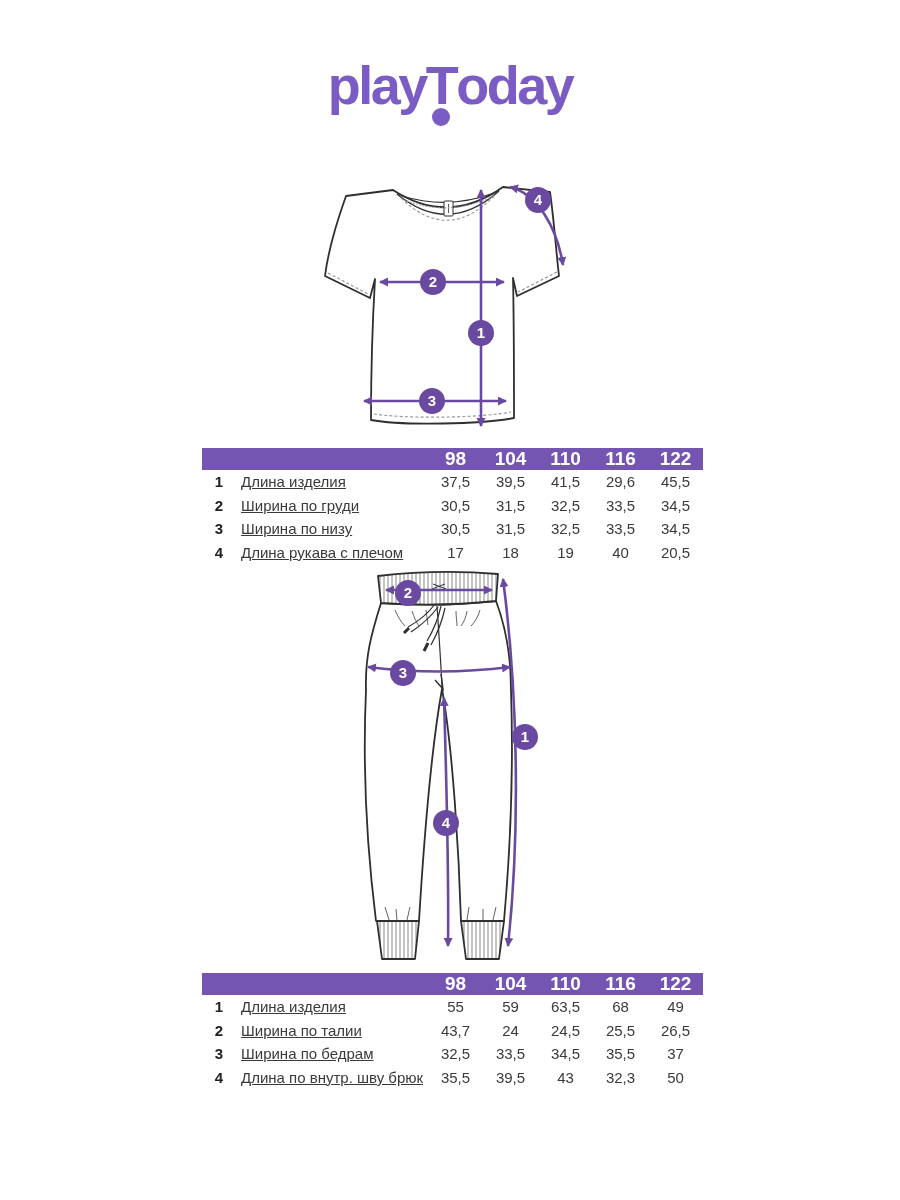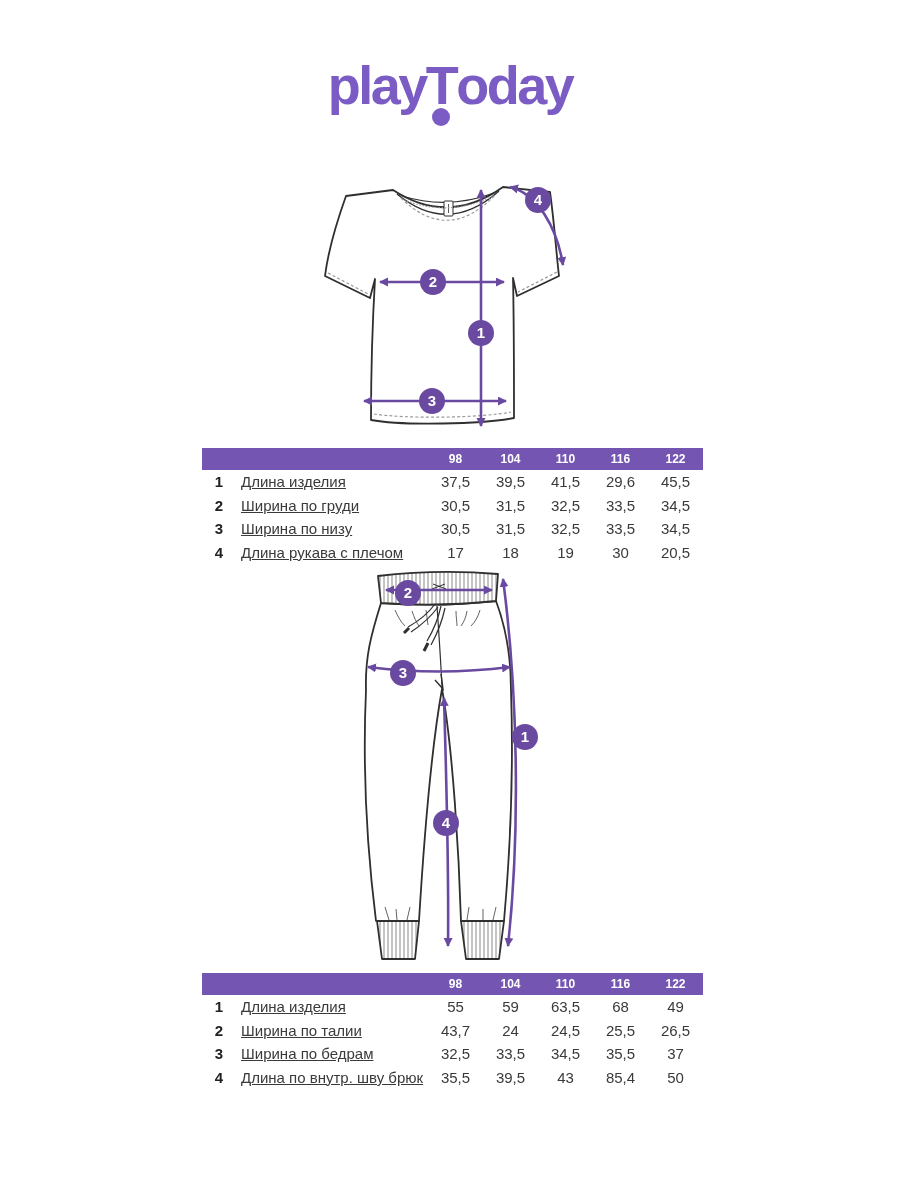--- a/index.html
+++ b/index.html
@@ -35,21 +35,21 @@
     width: 501px; border-collapse: collapse; table-layout: fixed;
     font-size: 15px;
   }
   .t1 { top: 448px; }
   .t2 { top: 973px; }
   .col-num   { width: 34px; }
   .col-label { width: 192px; }
   .col-size  { width: 55px; }
   .size-table thead th {
     background: #7456b2; color: #ffffff;
-    font-weight: bold; font-size: 12px;
+    font-weight: bold; font-size: 19px;
     height: 22px; padding: 0; text-align: center;
   }
   .size-table tbody td {
     height: 23.5px; padding: 0; text-align: center; color: #3a3a3a;
   }
   .size-table td.num { font-weight: bold; color: #222222; }
   .size-table td.label { text-align: left; padding-left: 5px; text-decoration: underline; }
   svg text { font-family: "Liberation Sans", sans-serif; }
 </style>
 </head>
@@ -151,21 +151,21 @@
       <td>32,5</td>
       <td>33,5</td>
       <td>34,5</td>
     </tr>
     <tr>
       <td class="num">4</td>
       <td class="label">Длина рукава с плечом</td>
       <td>17</td>
       <td>18</td>
       <td>19</td>
-      <td>30</td>
+      <td>40</td>
       <td>20,5</td>
     </tr>
   </tbody>
 </table>
 
 <div class="fig fig-pants">
 <svg width="270" height="400" viewBox="0 0 270 400">
   <defs>
     <marker id="ahp" markerWidth="10" markerHeight="10" refX="8" refY="4.5" orient="auto-start-reverse" markerUnits="userSpaceOnUse">
       <path d="M0,0 L9,4.5 L0,9 Z" fill="#6a4aa0"></path>
@@ -267,17 +267,17 @@
       <td>34,5</td>
       <td>35,5</td>
       <td>37</td>
     </tr>
     <tr>
       <td class="num">4</td>
       <td class="label">Длина по внутр. шву брюк</td>
       <td>35,5</td>
       <td>39,5</td>
       <td>43</td>
-      <td>85,4</td>
+      <td>32,3</td>
       <td>50</td>
     </tr>
   </tbody>
 </table>
 
 </body></html>

